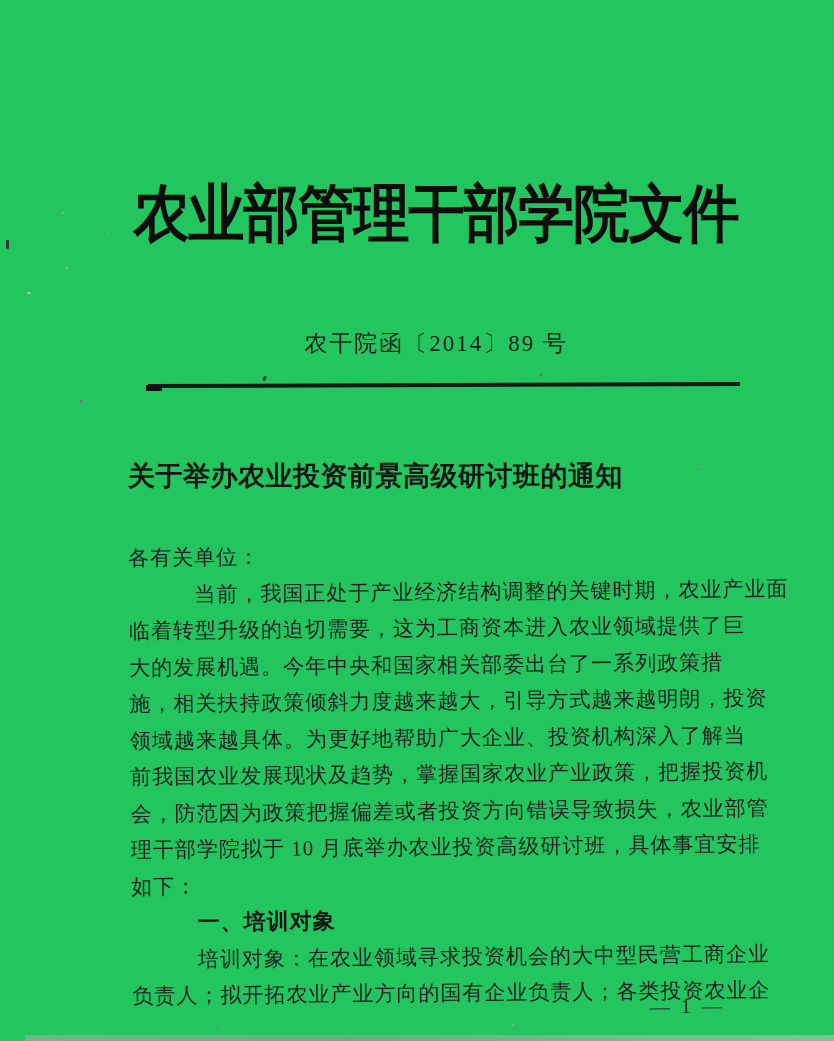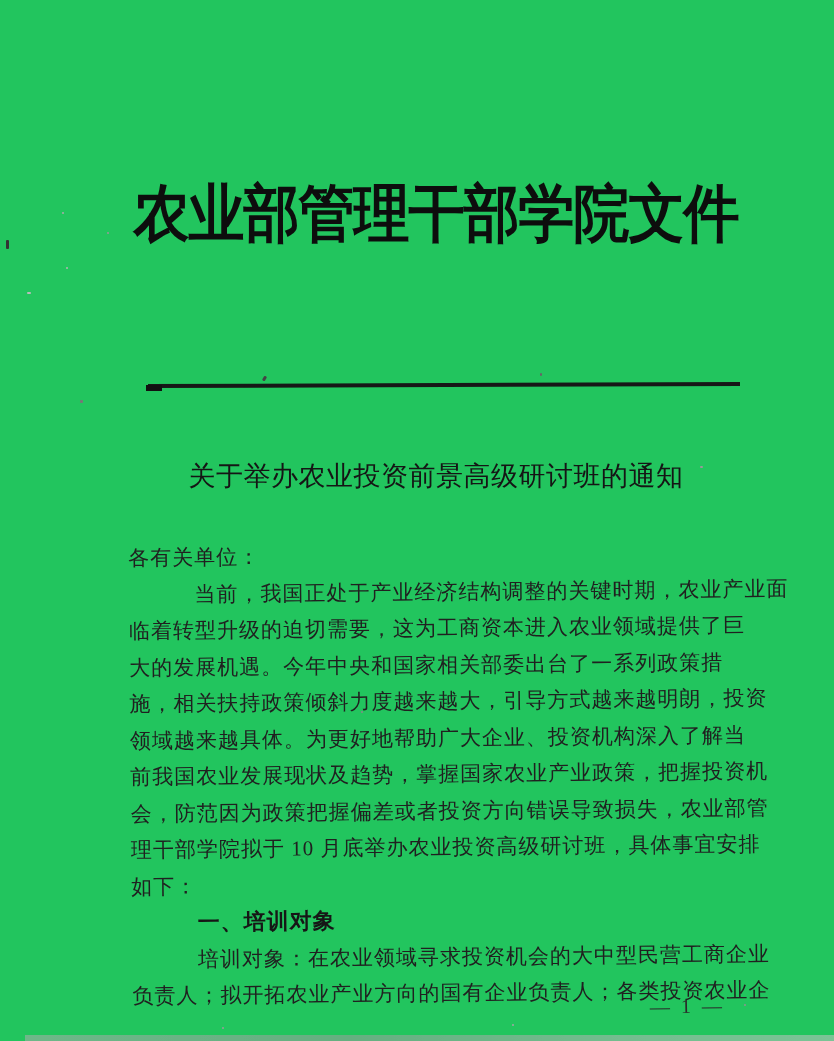--- a/index.html
+++ b/index.html
@@ -44,23 +44,22 @@
   .header-rule::before {
     content: "";
     position: absolute;
     left: -2px; top: 1px;
     width: 16px; height: 6px;
     background: #111;
   }
   .doc-subject {
     position: absolute;
     top: 458px; left: 128px; width: 616px;
-    text-align: center;
     font-size: 27px;
-    font-weight: normal;
+    font-weight: bold;
     letter-spacing: 0.5px;
     white-space: nowrap;
     color: #151515;
   }
   
   .doc-body {
     position: absolute;
     top: 543px; left: 128px; width: 640px;
     transform: rotate(-0.55deg);
     transform-origin: 0 0;
@@ -113,20 +112,21 @@
     filter: blur(0.5px);
   }
 </style>
 </head>
 <body>
 
 <div class="page">
 
   <div class="doc-title">农业部管理干部学院文件</div>
 
+  <div class="doc-number">农干院函〔2014〕89 号</div>
 
   <div class="header-rule"></div>
 
   <div class="doc-subject">关于举办农业投资前景高级研讨班的通知</div>
 
   <div class="doc-body">
     <span class="line">各有关单位：</span>
     <span class="line indent">当前，我国正处于产业经济结构调整的关键时期，农业产业面</span>
     <span class="line">临着转型升级的迫切需要，这为工商资本进入农业领域提供了巨</span>
     <span class="line">大的发展机遇。今年中央和国家相关部委出台了一系列政策措</span>

